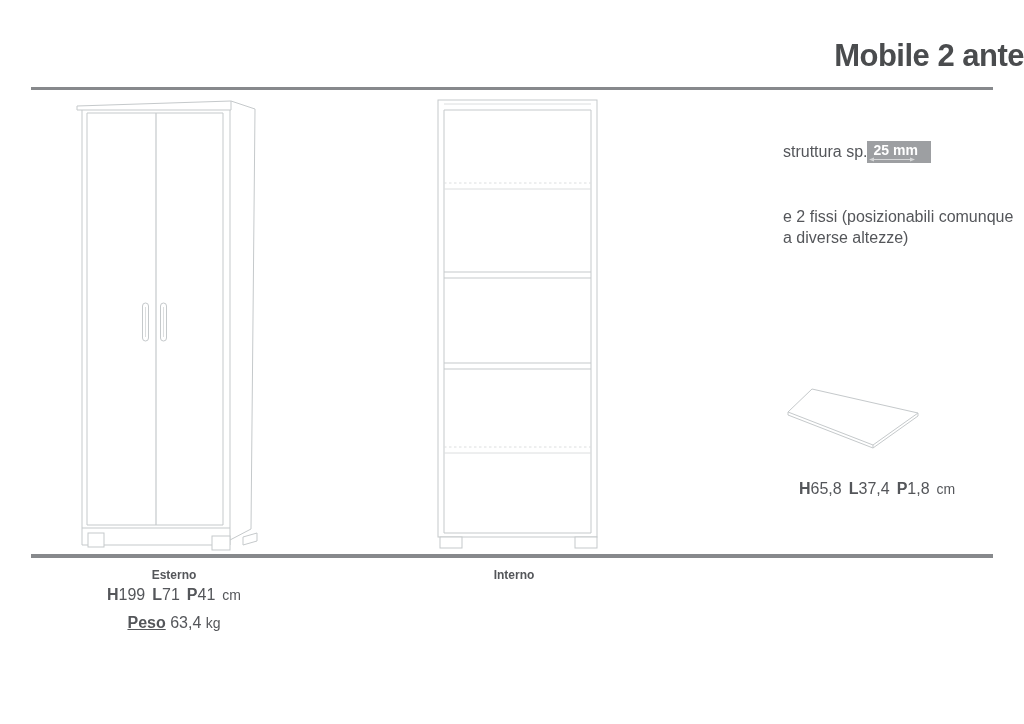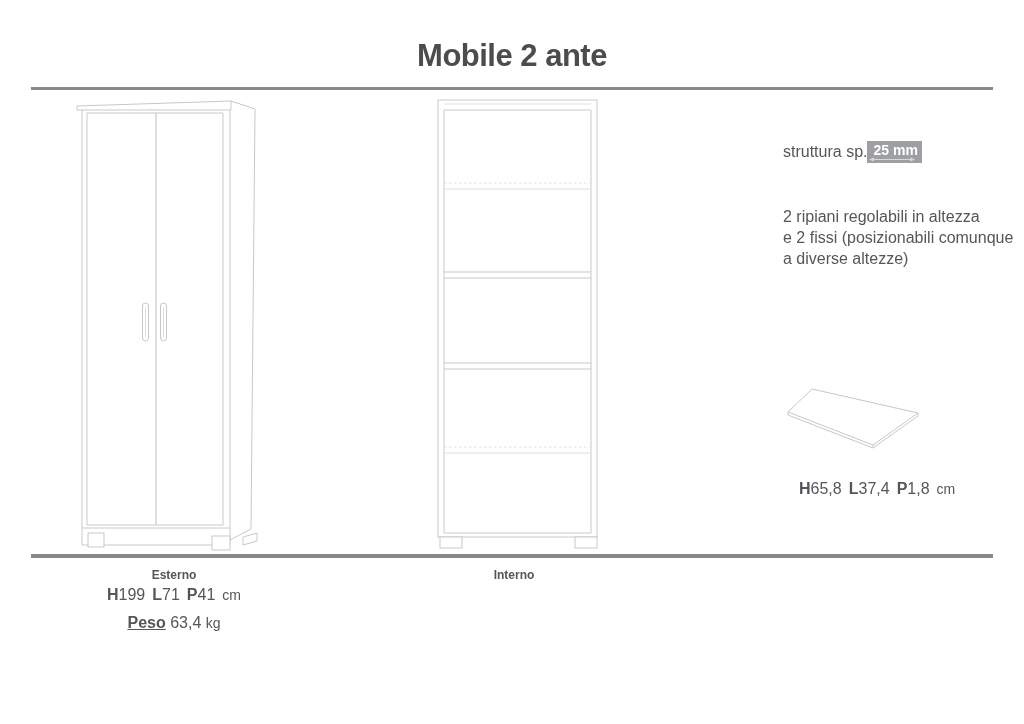--- a/index.html
+++ b/index.html
@@ -5,21 +5,21 @@
   html,body{margin:0;padding:0;}
   body{
     width:1024px;height:724px;position:relative;overflow:hidden;
     background:#ffffff;
     font-family:"Liberation Sans",sans-serif;
     color:var(--text,#54565a);
   }
   .abs{position:absolute;}
 
   #page-title{
-    top:38px;left:0;width:1024px;text-align:center;
+    top:38px;left:0;width:1024px;text-align:right;
     font-size:31px;font-weight:bold;letter-spacing:-0.5px;
     color:var(--title,#4a4c4e);
   }
   .rule{left:31px;width:962px;background:var(--divider,#87898c);}
   #rule-top{top:87px;height:3px;}
   #rule-bottom{top:554px;height:4px;}
 
   
   .ln{fill:none;stroke:var(--line-art,#c5c9cb);stroke-width:1;}
   .ln2{fill:none;stroke:var(--line-art,#c5c9cb);stroke-width:1.2;}
@@ -28,21 +28,21 @@
   .foot{fill:#ffffff;stroke:var(--line-art,#c5c9cb);stroke-width:1;}
 
   #drawing-exterior{left:66px;top:92px;}
   #drawing-interior{left:428px;top:92px;}
   #drawing-shelf{left:775px;top:382px;}
 
   
   #structure-row{left:783px;top:141px;display:flex;align-items:center;gap:0;font-size:16px;}
   #thickness-badge{
     position:relative;background:var(--badge-bg,#9d9fa2);color:var(--badge-text,#ffffff);
-    font-weight:bold;font-size:14px;line-height:14px;padding:2px 4px 6px 6px;
+    font-weight:bold;font-size:14px;line-height:14px;padding:2px 13px 6px 6px;
   }
   #thickness-badge svg{position:absolute;left:2px;bottom:1px;}
 
   #shelves-note{left:783px;top:206px;font-size:16px;line-height:21px;}
 
   .dims{font-size:16px;white-space:nowrap;}
   .dims b{font-weight:bold;}
   .dims .seg{margin-right:7px;}
   .dims .u{font-size:14px;text-align:right;}
   #shelf-dims{left:799px;top:480px;}
@@ -142,21 +142,20 @@
     <span>25 mm</span>
     <svg width="46" height="5" viewBox="0 0 46 5">
       <line x1="3" y1="2.5" x2="43" y2="2.5" stroke="#d6d7d8" stroke-width="1"></line>
       <polygon points="0,2.5 5,0.5 5,4.5" fill="#d6d7d8"></polygon>
       <polygon points="46,2.5 41,0.5 41,4.5" fill="#d6d7d8"></polygon>
     </svg>
   </span>
 </div>
 
 <div class="abs" id="shelves-note">
-  <div>2 ripiani regolabili in altezza</div>
   <div>e 2 fissi (posizionabili comunque</div>
   <div>a diverse altezze)</div>
 </div>
 
 <div class="abs" id="drawing-shelf">
   <svg width="150" height="70" viewBox="0 0 150 70">
     <polygon class="ln" points="37,7 143,31 98,63 13,30"></polygon>
     <line class="ln" x1="13" y1="30" x2="13" y2="33"></line>
     <line class="ln" x1="98" y1="63" x2="98" y2="66"></line>
     <line class="ln" x1="143" y1="31" x2="143" y2="34"></line>

